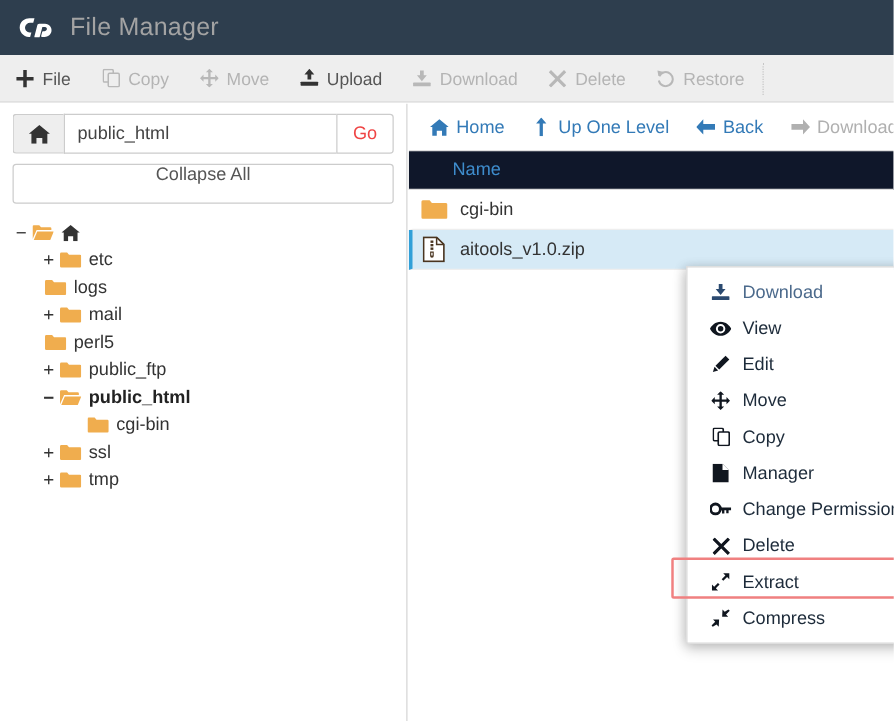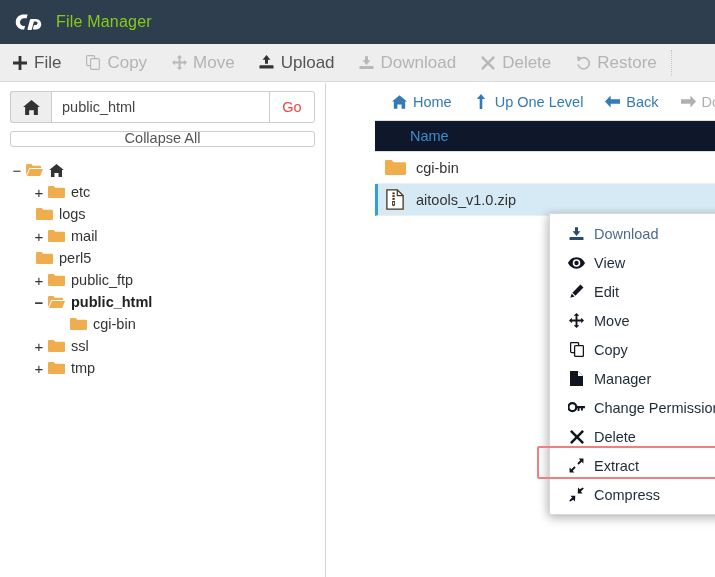--- a/index.html
+++ b/index.html
@@ -22,42 +22,42 @@
     display: flex; align-items: center;
     padding-left: 14px;
   }
   .cp-logo {
     width: 30px; height: 26px;
     display: flex; align-items: center; justify-content: center;
     margin-right: 12px;
   }
   .cp-logo svg { display: block; }
   .app-title {
-    color: #84cc16;
-    font-size: 16px;
+    color: #a3a3a3;
+    font-size: 20px;
     font-weight: 400;
     letter-spacing: .2px;
     white-space: nowrap;
   }
 
   
   .toolbar {
     position: absolute; left: 0; top: 44px;
     width: 715px; height: 38px;
     background: #eeeeee;
     border-bottom: 1px solid #dcdcdc;
     display: flex; align-items: center;
     overflow: hidden;
     white-space: nowrap;
   }
   .tb-btn {
     display: flex; align-items: center;
     height: 22px;
     padding: 0 12px;
-    font-size: 17px;
+    font-size: 14px;
     color: #555555;
     cursor: pointer;
     flex: 0 0 auto;
   }
   .tb-btn.disabled { color: #b4b4b4; cursor: default; }
   .tb-ico {
     display: inline-flex; align-items: center; justify-content: center;
     width: 16px; height: 16px;
     margin-right: 6px;
     color: #333333;
@@ -78,21 +78,20 @@
     width: 326px; height: 494px;
     background: #ffffff;
     border-right: 1px solid #d6d6d6;
     overflow: hidden;
   }
   .mainpane {
     position: absolute; left: 327px; top: 83px;
     width: 388px; height: 494px;
     background: #ffffff;
     overflow: hidden;
-    padding-left: 48px;
   }
 
   
   .pathbar {
     display: flex; align-items: stretch;
     margin: 8px 10px 0 10px;
     height: 32px;
   }
   .path-home {
     width: 41px;
@@ -122,25 +121,25 @@
     border-radius: 0 3px 3px 0;
     background: #ffffff;
     display: flex; align-items: center; justify-content: center;
     font-size: 14.5px;
     color: #ef4444;
     cursor: pointer;
   }
 
   .collapse-all {
     margin: 8px 10px 0 10px;
-    height: 16px;
+    height: 32px;
     border: 1px solid #cccccc;
     border-radius: 3px;
     background: #ffffff;
-    display: flex; align-items: flex-end; justify-content: center;
+    display: flex; align-items: flex-start; justify-content: center;
     font-size: 14.5px;
     color: #555555;
     cursor: pointer;
   }
 
   
   .tree { margin: 12px 0 0 0; padding: 0; list-style: none; }
   .tree-node {
     display: flex; align-items: center;
     height: 22px;

